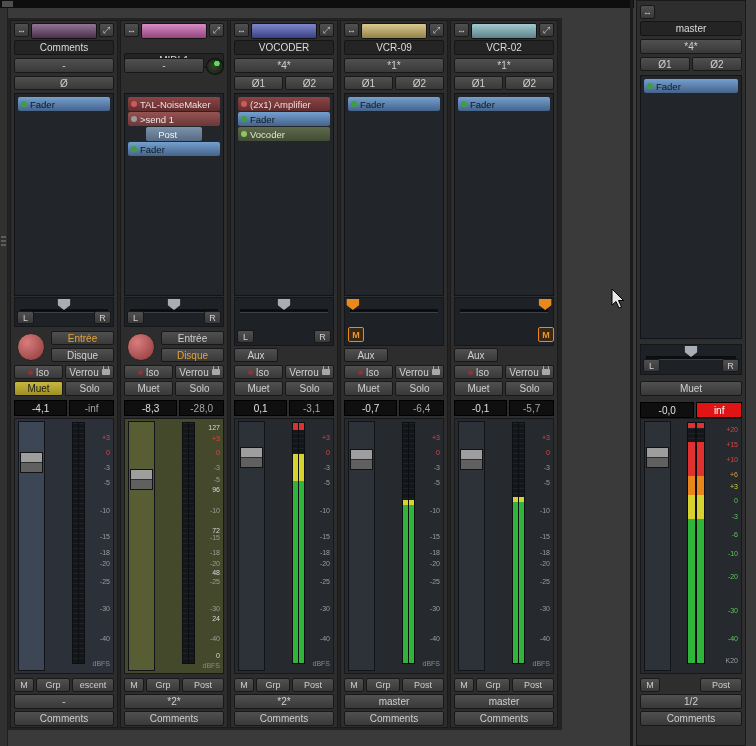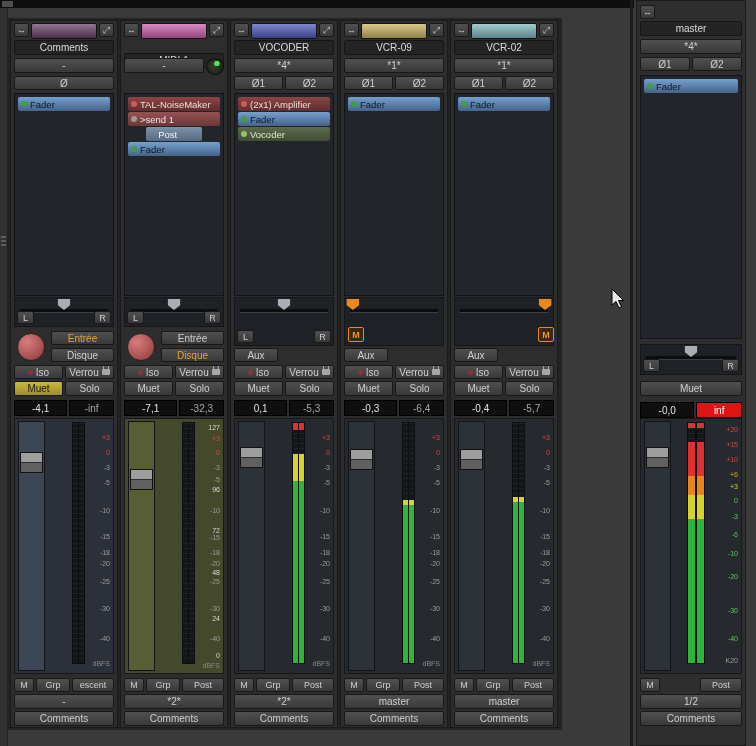--- a/index.html
+++ b/index.html
@@ -210,22 +210,22 @@
     <button class="btn grow h14">
         <span>Verrou</span>
         <span class="lk"></span>
       </button>
   </div>
   <div class="row" style="top:360px">
     <button class="btn grow">Muet</button>
     <button class="btn grow">Solo</button>
   </div>
   <div class="row" style="top:379px">
-    <div class="numbox">-7,1</div>
-    <div class="numbox peakbox">-32,3</div>
+    <div class="numbox">-8,3</div>
+    <div class="numbox peakbox">-28,0</div>
   </div>
   <div class="meterzone" style="top: 397px; background: rgb(69, 73, 43);">
     <div class="fader" style="background: rgb(88, 93, 51);">
       <div class="fhandle" style="top: 19%;"></div>
     </div>
     <div class="meter">
       <div class="mfill"></div>
       <div class="msplit"></div>
     </div>
     <div class="scale">
@@ -303,21 +303,21 @@
         <span>Verrou</span>
         <span class="lk"></span>
       </button>
   </div>
   <div class="row" style="top:360px">
     <button class="btn grow">Muet</button>
     <button class="btn grow">Solo</button>
   </div>
   <div class="row" style="top:379px">
     <div class="numbox">0,1</div>
-    <div class="numbox peakbox">-5,3</div>
+    <div class="numbox peakbox">-3,1</div>
   </div>
   <div class="meterzone" style="top: 397px; background: rgb(38, 41, 45);">
     <div class="fader" style="background: rgb(45, 50, 56);">
       <div class="fhandle" style="top: 10%;"></div>
     </div>
     <div class="meter">
       <div class="mfill">
           <div class="seg" style="background: rgb(47, 181, 58); bottom: 0%; height: 76%;"></div>
           <div class="seg" style="background: rgb(214, 210, 46); bottom: 76%; height: 11%;"></div>
           <div class="seg" style="background: rgb(224, 48, 48); bottom: 97%; height: 3%;"></div>
@@ -383,21 +383,21 @@
     <button class="btn grow h14">
         <span>Verrou</span>
         <span class="lk"></span>
       </button>
   </div>
   <div class="row" style="top:360px">
     <button class="btn grow">Muet</button>
     <button class="btn grow">Solo</button>
   </div>
   <div class="row" style="top:379px">
-    <div class="numbox">-0,3</div>
+    <div class="numbox">-0,7</div>
     <div class="numbox peakbox">-6,4</div>
   </div>
   <div class="meterzone" style="top: 397px; background: rgb(38, 41, 45);">
     <div class="fader" style="background: rgb(45, 50, 56);">
       <div class="fhandle" style="top: 11%;"></div>
     </div>
     <div class="meter">
       <div class="mfill">
           <div class="seg" style="background: rgb(47, 181, 58); bottom: 0%; height: 66%;"></div>
           <div class="seg" style="background: rgb(214, 210, 46); bottom: 66%; height: 2%;"></div>
@@ -463,21 +463,21 @@
     <button class="btn grow h14">
         <span>Verrou</span>
         <span class="lk"></span>
       </button>
   </div>
   <div class="row" style="top:360px">
     <button class="btn grow">Muet</button>
     <button class="btn grow">Solo</button>
   </div>
   <div class="row" style="top:379px">
-    <div class="numbox">-0,4</div>
+    <div class="numbox">-0,1</div>
     <div class="numbox peakbox">-5,7</div>
   </div>
   <div class="meterzone" style="top: 397px; background: rgb(38, 41, 45);">
     <div class="fader" style="background: rgb(45, 50, 56);">
       <div class="fhandle" style="top: 11%;"></div>
     </div>
     <div class="meter">
       <div class="mfill">
           <div class="seg" style="background: rgb(47, 181, 58); bottom: 0%; height: 67%;"></div>
           <div class="seg" style="background: rgb(214, 210, 46); bottom: 67%; height: 2%;"></div>

